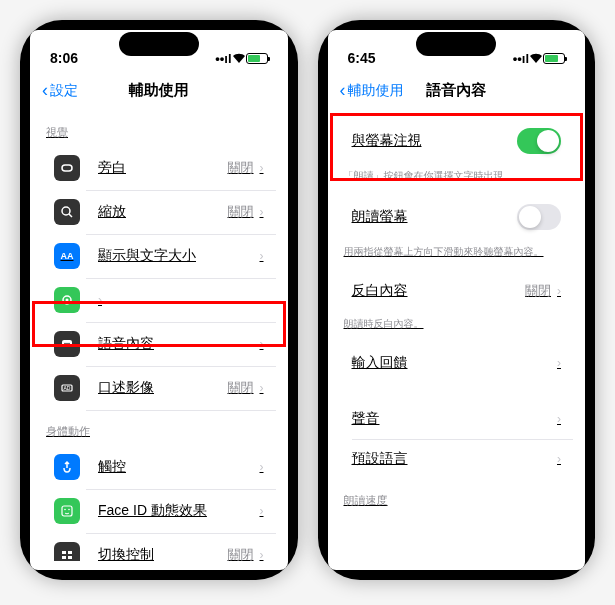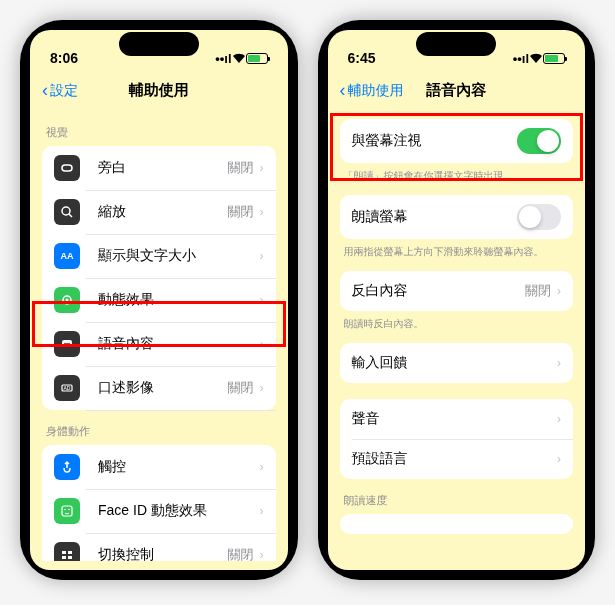--- a/index.html
+++ b/index.html
@@ -16,22 +16,22 @@
       height: 560px;
       background: #000;
       border-radius: 42px;
       padding: 10px;
       position: relative;
       box-shadow: 0 0 20px rgba(0,0,0,0.3);
     }
     .screen {
       width: 100%;
       height: 100%;
-      background: #fef9c3;
-      border-radius: 20px;
+      background: #ffffff;
+      border-radius: 8px;
       overflow: hidden;
       position: relative;
     }
     .notch {
       position: absolute;
       top: 12px;
       left: 50%;
       transform: translateX(-50%);
       width: 80px;
       height: 24px;
@@ -98,20 +98,21 @@
       position: absolute;
       left: 0;
       right: 0;
       text-align: center;
       font-size: 15px;
       font-weight: 600;
     }
     .content {
       overflow-y: auto;
       height: calc(100% - 90px);
+      text-decoration: underline;
     }
     .section-header {
       font-size: 11px;
       color: #8e8e93;
       padding: 14px 16px 6px;
     }
     .section-footer {
       font-size: 10px;
       color: #8e8e93;
       padding: 6px 16px 4px;
@@ -259,21 +260,20 @@
           <div class="row-label">顯示與文字大小</div>
           <span class="chevron">›</span>
         </div>
         <div class="row">
           <div class="icon" style="background:#34c759">
             <svg width="14" height="14" viewBox="0 0 14 14">
                 <circle cx="7" cy="7" r="4" fill="none" stroke="#fff" stroke-width="1.5"></circle>
                 <circle cx="7" cy="7" r="1.5" fill="#fff"></circle>
               </svg>
           </div>
-          <div class="row-label">動態效果</div>
           <span class="chevron">›</span>
         </div>
         <div class="row">
           <div class="icon" style="background:#333">
             <svg width="14" height="14" viewBox="0 0 14 14">
                 <rect x="2" y="3" width="10" height="7" rx="2" fill="#fff"></rect>
                 <circle cx="5" cy="6.5" r="0.8" fill="#333"></circle>
                 <circle cx="7" cy="6.5" r="0.8" fill="#333"></circle>
                 <circle cx="9" cy="6.5" r="0.8" fill="#333"></circle>
               </svg>

